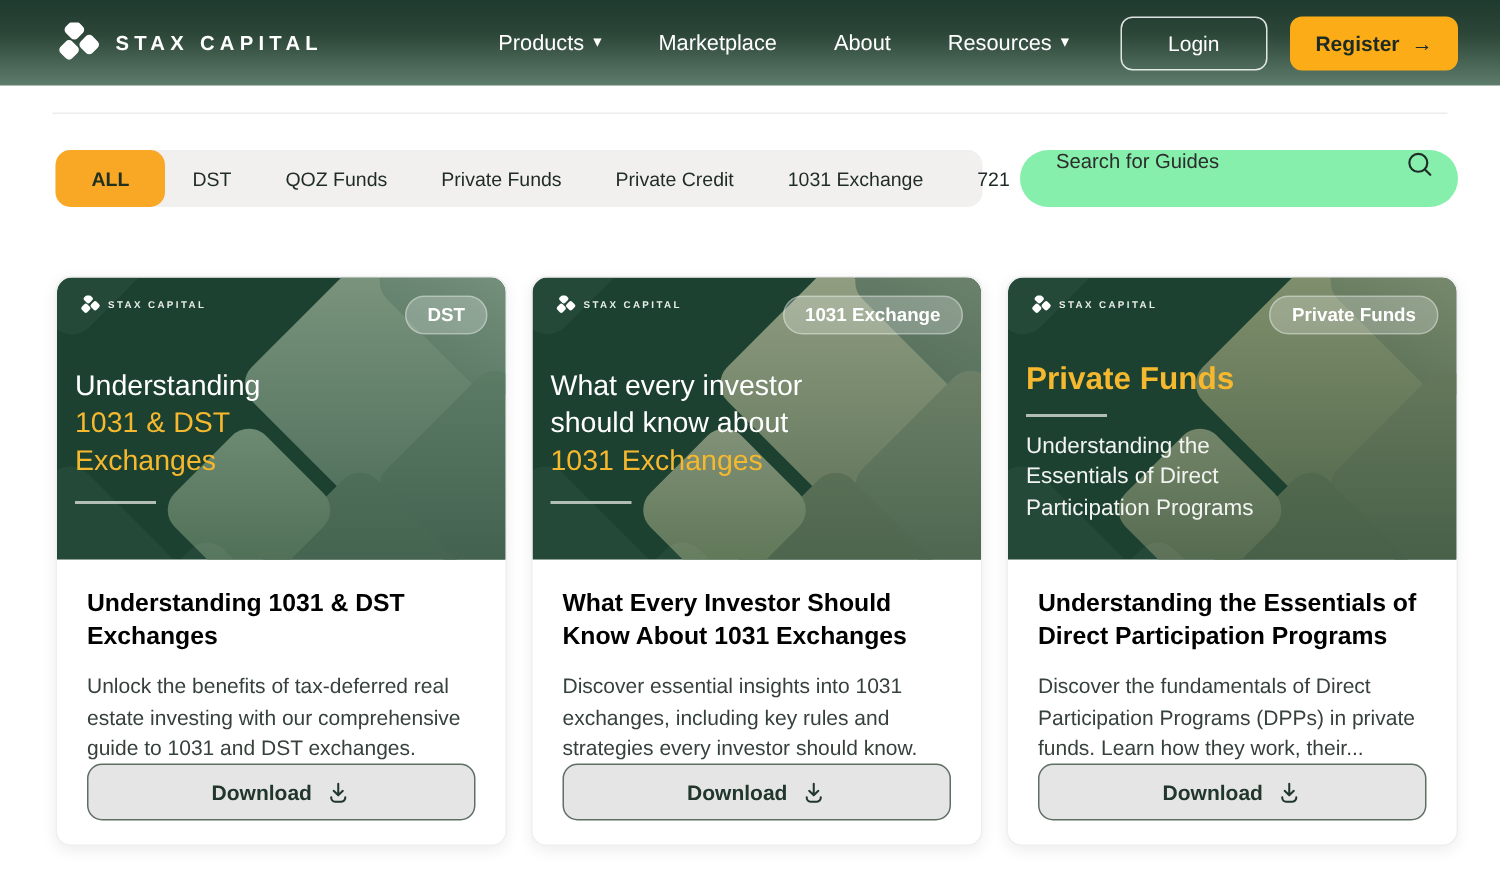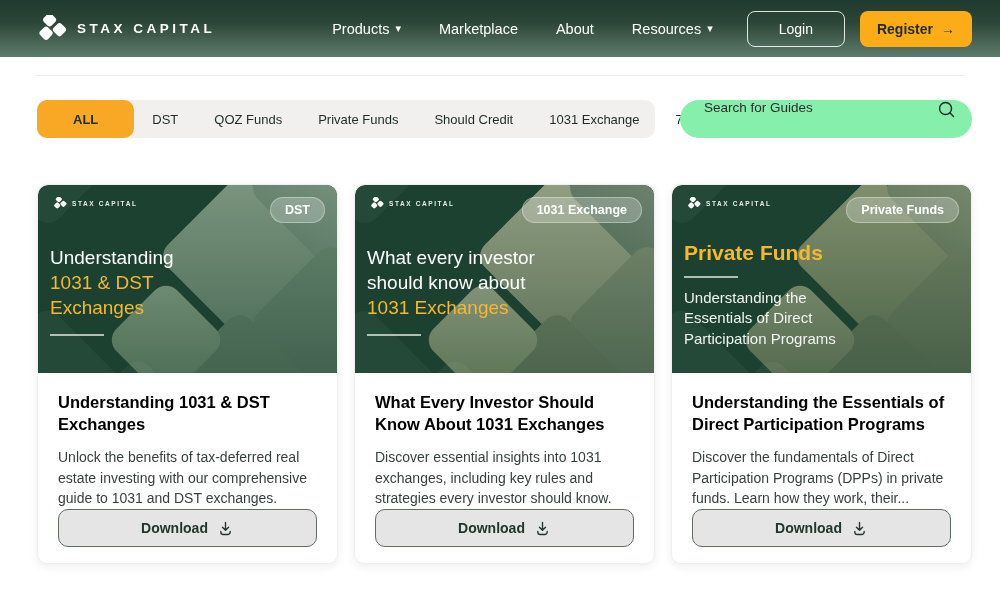--- a/index.html
+++ b/index.html
@@ -49,21 +49,21 @@
   }
   .tabs {
     background:#f1f0ee; border-radius:10px; display:flex; align-items:center;
     height:38px; width:618px;
   }
   .tab {
     font-size:13px; color:#1f2b26; cursor:pointer; white-space:nowrap;
     padding:0 18px; height:100%; display:flex; align-items:center; border-radius:10px;
   }
   .tab.active {
-    background:#F9A826; font-weight:700; color:#21301f; padding:0 36px;
+    background:#F9A826; font-weight:700; color:#21301f; padding:0 24px;
   }
   .search {
     background:#86efac; border-radius:999px; height:38px; width:292px;
     display:flex; align-items:flex-start; padding:0 16px 0 24px;
   }
   .search input {
     border:none; background:transparent; outline:none; flex:1;
     font-size:13.5px; color:#222; font-family:inherit;
   }
   .search input::placeholder { color:#2c2c2c; opacity:1; }
@@ -180,21 +180,21 @@
 </header>
 
 <div class="top-divider"></div>
 
 <div class="filter-row">
   <div class="tabs">
     <div class="tab active">ALL</div>
     <div class="tab">DST</div>
     <div class="tab">QOZ Funds</div>
     <div class="tab">Private Funds</div>
-    <div class="tab">Should Credit</div>
+    <div class="tab">Private Credit</div>
     <div class="tab">1031 Exchange</div>
     <div class="tab">721</div>
   </div>
 
   <div class="search">
     <input type="text" placeholder="Search for Guides" style="">
     <svg width="19" height="19" viewBox="0 0 20 20">
       <circle cx="9" cy="9" r="6.3" fill="none" stroke="#1f2b26" stroke-width="1.5"></circle>
       <line x1="13.8" y1="13.8" x2="17.4" y2="17.4" stroke="#1f2b26" stroke-width="1.5" stroke-linecap="round"></line>
     </svg>

